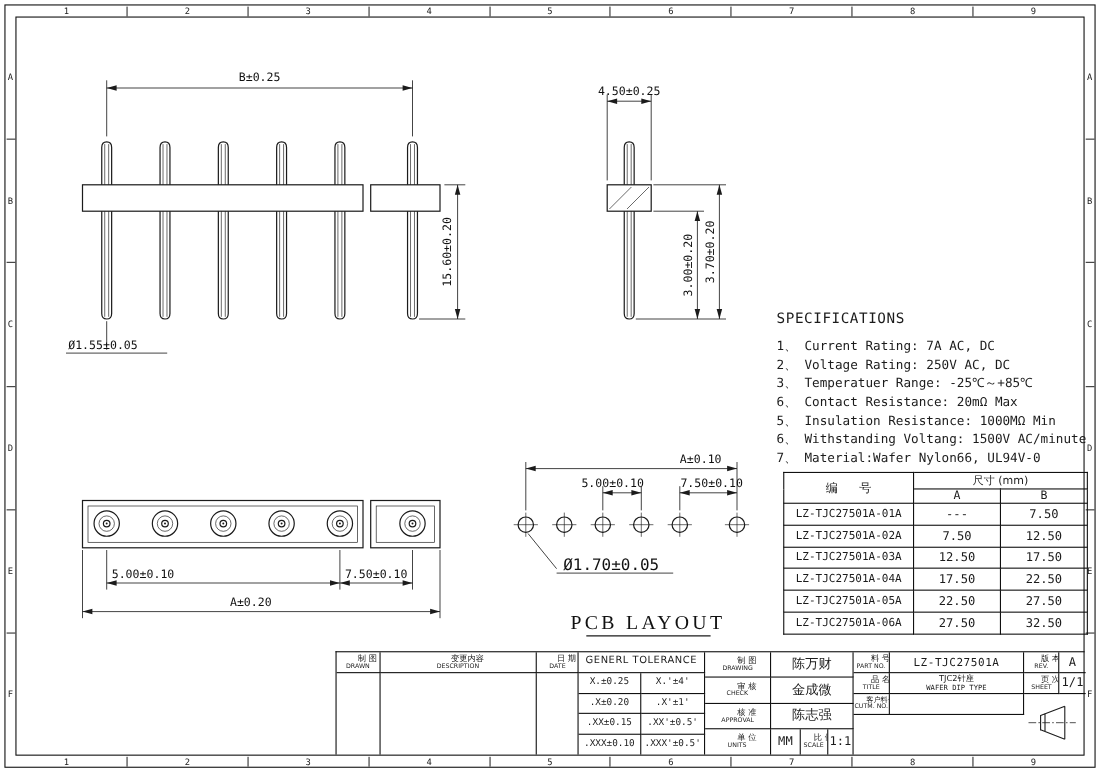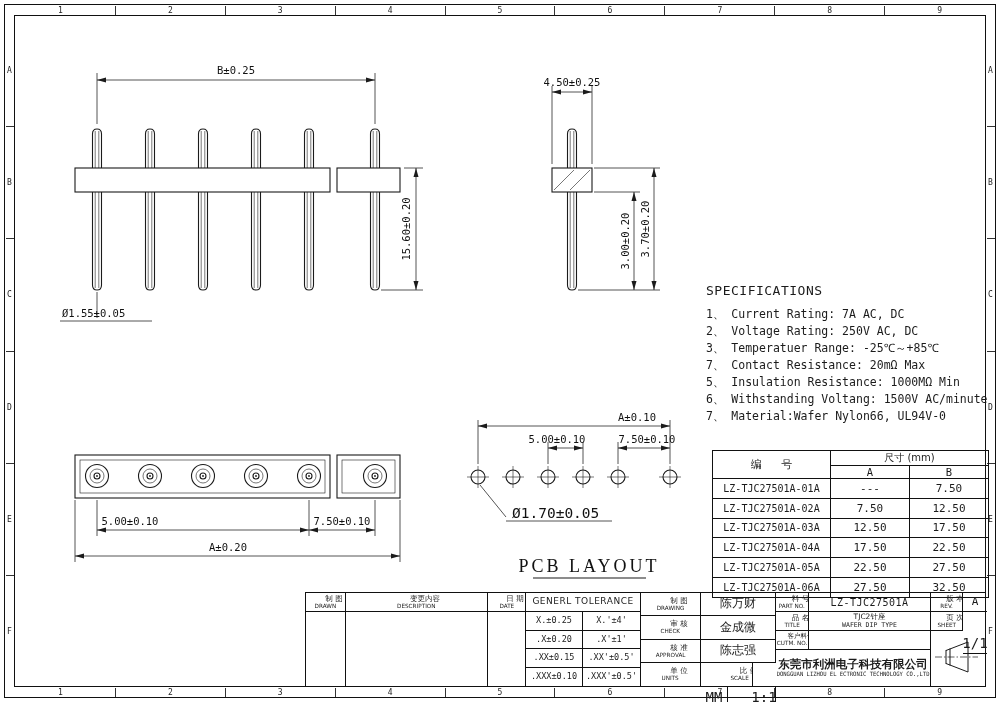--- a/index.html
+++ b/index.html
@@ -29,21 +29,21 @@
   .dt   { font:10.5px "DejaVu Sans Mono", monospace; fill:#111; stroke:none; }
   .dt.big { font-size:14.5px; }
   .pcb-title { font:18px "Liberation Serif", serif; letter-spacing:3px; fill:#111; stroke:none; }
 
   
   .specs { position:absolute; left:706px; top:283px; width:285px; }
   .specs-title { font-size:13px; letter-spacing:0.5px; margin-bottom:8px; }
   .spec-line { font-size:11.5px; line-height:17px; white-space:nowrap; }
 
   
-  table.parts { position:absolute; left:712px; top:450px; border-collapse:collapse; table-layout:fixed; }
+  table.parts { position:absolute; left:712px; top:429px; border-collapse:collapse; table-layout:fixed; }
   table.parts td { border:1px solid #111; text-align:center; vertical-align:middle;
                    font-size:10px; white-space:nowrap; overflow:hidden; padding:0; }
   table.parts td.pn  { font-size:10px; }
   table.parts td.val { font-size:11px; }
   table.parts td.hd-part { font-family:"DejaVu Sans", sans-serif; font-size:11px; letter-spacing:8px; text-indent:8px; }
   table.parts td.hd-size { font-family:"DejaVu Sans", sans-serif; font-size:10px;margin-top:20px; }
   table.parts td.hd-ab { font-size:10.5px; }
   table.parts tr.h1 td { height:13px; }
   table.parts tr.h2 td { height:11px; }
   table.parts tr.dr td { height:19.8px; }
@@ -53,21 +53,21 @@
         border-top:1.1px solid #111; border-left:1.1px solid #111; }
   .tb .cell { position:absolute; border-right:1px solid #111; border-bottom:1px solid #111;
               display:flex; flex-direction:column; align-items:center; justify-content:center;
               overflow:hidden; line-height:1.1; text-align:center; }
   .tb .cell.nr { border-right:none; } .tb .cell.nb { border-bottom:none; }
   .lab-cn { font-family:"DejaVu Sans", sans-serif; font-size:7.5px; white-space:nowrap;padding-left:17px; }
   .lab-en { font-family:"DejaVu Sans", sans-serif; font-size:6px; white-space:nowrap; transform:scale(0.95); }
   .tol-t { font-family:"DejaVu Sans", sans-serif; font-size:9px; letter-spacing:0.5px; }
   .tol-v { font-size:8.5px; }
   .name  { font-family:"DejaVu Sans", sans-serif; font-size:12px; }
-  .small-v { font-size:14px;margin-top:23px; }
+  .small-v { font-size:11px; }
   .pn-v  { font-size:10px; letter-spacing:0.5px; }
   .title-v1 { font-family:"DejaVu Sans", sans-serif; font-size:7.5px; white-space:nowrap;text-align:center; }
   .title-v2 { font-size:6.5px; white-space:nowrap; }
   .rev-v { font-size:11px; }
   .company-cn { font-family:"DejaVu Sans", sans-serif; font-size:11.5px; font-weight:bold; white-space:nowrap; }
   .company-en { font-size:6px; white-space:nowrap; transform:scaleX(0.92); }
 </style>
 </head>
 <body>
 
@@ -229,21 +229,21 @@
       <text class="pcb-title" x="589" y="572" text-anchor="middle">PCB LAYOUT</text>
       <line class="ln" x1="533" y1="578" x2="646" y2="578"></line>
     </g>
   </svg>
 
   <div class="specs">
     <div class="specs-title">SPECIFICATIONS</div>
     <div class="spec-line">1、 Current Rating: 7A AC, DC</div>
     <div class="spec-line">2、 Voltage Rating: 250V AC, DC</div>
     <div class="spec-line">3、 Temperatuer Range: -25℃～+85℃</div>
-    <div class="spec-line">7、 Contact Resistance: 20mΩ  Max</div>
+    <div class="spec-line">6、 Contact Resistance: 20mΩ  Max</div>
     <div class="spec-line">5、 Insulation Resistance: 1000MΩ  Min</div>
     <div class="spec-line">6、 Withstanding Voltang: 1500V AC/minute</div>
     <div class="spec-line">7、 Material:Wafer Nylon66, UL94V-0</div>
   </div>
 
   <table class="parts">
     <colgroup>
         <col style="width:118px">
         <col style="width:79px">
         <col style="width:79px">
@@ -355,24 +355,20 @@
     </div>
     <div class="cell" style="left:503px;top:19px;width:122px;height:19px">
       <span class="title-v1">TJC2针座</span>
       <span class="title-v2">WAFER DIP TYPE</span>
     </div>
     <div class="cell" style="left:470px;top:38px;width:33px;height:19px">
       <span class="lab-cn" style="font-size:6.5px">客户料号</span>
       <span class="lab-en">CUTM. NO.</span>
     </div>
     <div class="cell" style="left:503px;top:38px;width:122px;height:19px"></div>
-    <div class="cell nb" style="left:470px;top:57px;width:155px;height:36px">
-      <span class="company-cn">东莞市利洲电子科技有限公司</span>
-      <span class="company-en">DONGGUAN LIZHOU EL ECTRONIC TECHNOLOGY CO.,LTD</span>
-    </div>
 
     <div class="cell" style="left:625px;top:0;width:32px;height:19px">
       <span class="lab-cn">版 本</span>
       <span class="lab-en">REV.</span>
     </div>
     <div class="cell rev-v nr" style="left:657px;top:0;width:24px;height:19px">A</div>
     <div class="cell" style="left:625px;top:19px;width:32px;height:19px">
       <span class="lab-cn">页 次</span>
       <span class="lab-en">SHEET</span>
     </div>

